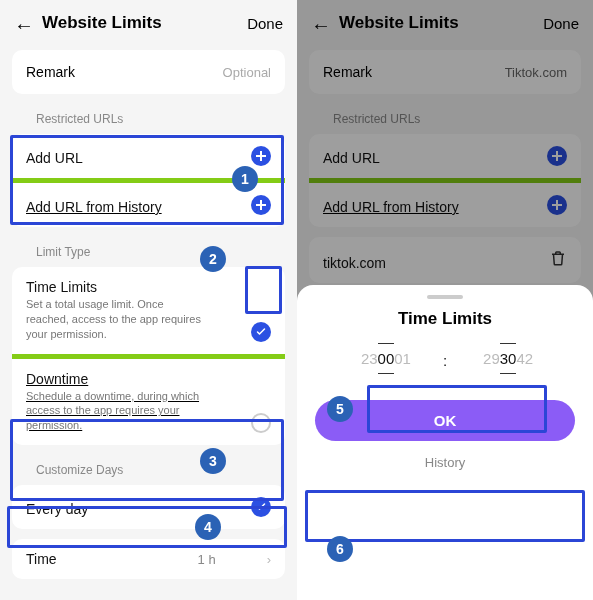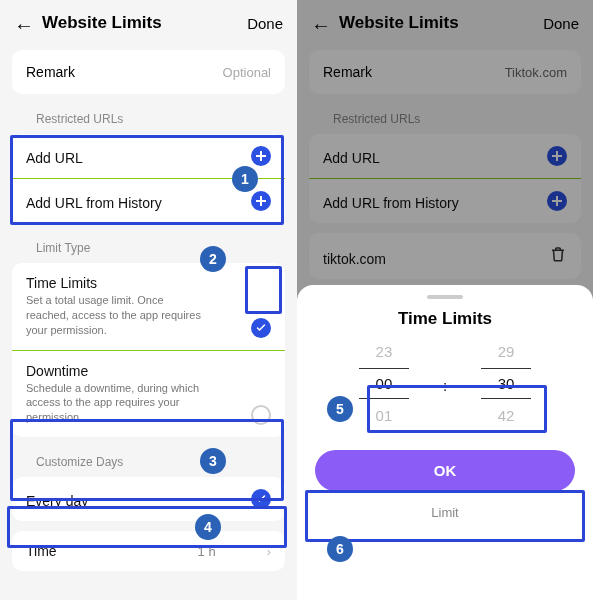--- a/index.html
+++ b/index.html
@@ -9,21 +9,21 @@
   .pane-right { width: 296px; }
   .dim-overlay { position: absolute; inset: 0; background: rgba(0,0,0,0.38); z-index: 5; pointer-events: none; }
 
   .header { display: flex; align-items: center; padding: 8px 14px; height: 46px; }
   .back-arrow { font-size: 20px; margin-right: 8px; cursor: pointer; }
   .header-title { font-weight: 700; font-size: 17px; flex: 1; }
   .done { font-size: 15px; font-weight: 400; cursor: pointer; }
 
   .card { background: #fff; border-radius: 10px; margin: 4px 12px 10px 12px; }
   .row { padding: 12px 14px; display: flex; align-items: flex-end; position: relative; gap: 47px; }
-  .row + .row { border-top: 1px solid #84cc16; }
+  .row + .row { border-top: 5px solid #84cc16; text-decoration: underline; }
   .row-label { font-size: 14px; font-weight: 500; color: #111; }
   .row-sub  { font-size: 11px; color: #777; line-height: 1.35; margin-top: 2px; }
   .row-main { flex: 1; min-width: 0; }
   .row-right { font-size: 13px; color: #888; }
 
   .remark-row { display:flex; align-items:center; padding:14px 14px; }
   .remark-label { font-size:14px; font-weight:500; flex:1; }
   .remark-value { font-size:13px; color:#aaa; }
 
   .section-header { font-size: 12px; color: #888; padding: 8px 20px 4px 36px; }
@@ -46,21 +46,21 @@
   .badge { position:absolute; width:26px; height:26px; border-radius:50%; background:#2b62b5; color:#fff; font-weight:700; font-size:14px; display:flex; align-items:center; justify-content:center; z-index:11; pointer-events:none; }
 
   
   .pane-right .header, .pane-right .card, .pane-right .section-header { position: relative; z-index: 1; }
 
   .sheet { position:absolute; left:0; right:0; bottom:0; height:315px; background:#fff; border-top-left-radius:16px; border-top-right-radius:16px; z-index:8; padding-top:6px; }
   .sheet-handle { width:36px; height:4px; background:#ccc; border-radius:2px; margin:4px auto 10px auto; }
   .sheet-title { text-align:center; font-size:17px; font-weight:700; margin-bottom:14px; }
 
   .picker { display:flex; align-items:center; justify-content:center; gap:36px; }
-  .picker-col { display:flex; flex-direction:column; align-items:center; gap:8px; width:46px; }
+  .picker-col { display:flex; flex-direction:row; align-items:center; width:46px; }
   .picker-val { font-size:15px; color:#bbb; }
   .picker-val.sel { color:#111; font-weight:500; padding:6px 0; }
   .picker-lines { border-top:1px solid #333; border-bottom:1px solid #333; width:50px; text-align:center; }
   .picker-sep { font-size:15px; color:#111; padding-top:4px; }
 
   .ok-btn { margin:26px 18px 0 18px; background:#8b5cf6; color:#fff; text-align:center; font-size:15px; font-weight:600; padding:12px 0; border-radius:22px; cursor:pointer; }
   .cancel-btn { text-align:center; font-size:13px; color:#888; margin-top:14px; cursor:pointer; }
 </style>
 </head>
 <body>
@@ -211,21 +211,21 @@
       </div>
       <div class="picker-sep">:</div>
       <div class="picker-col">
         <div class="picker-val">29</div>
         <div class="picker-val sel picker-lines">30</div>
         <div class="picker-val">42</div>
       </div>
     </div>
 
     <div class="ok-btn">OK</div>
-    <div class="cancel-btn">Limit</div>
+    <div class="cancel-btn">History</div>
   </div>
 
   <div class="anno-box" style="left:70px; top:385px; width:180px; height:48px; z-index:12;"></div>
   <div class="badge" style="left:30px; top:396px; z-index:12;">5</div>
 
   <div class="anno-box" style="left:8px; top:490px; width:280px; height:52px; z-index:12;"></div>
   <div class="badge" style="left:30px; top:536px; z-index:12;">6</div>
 </div>
 
 </body></html>

